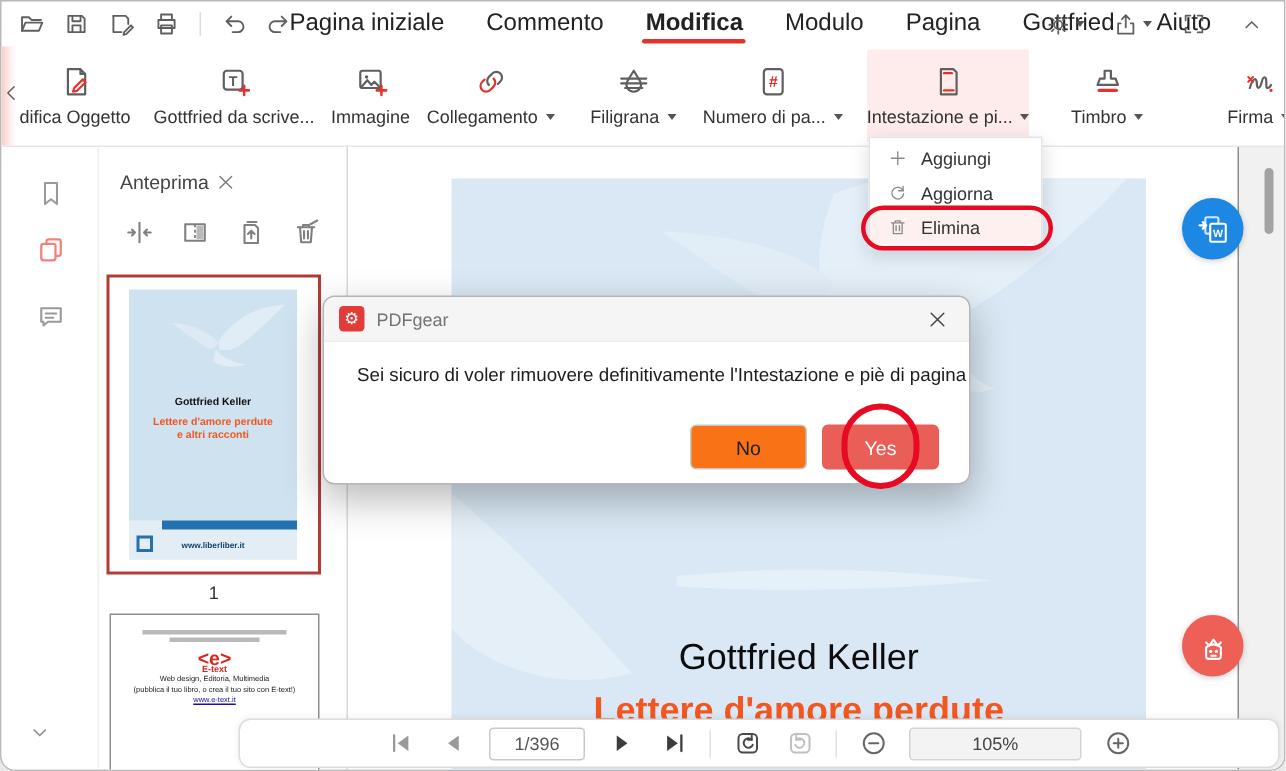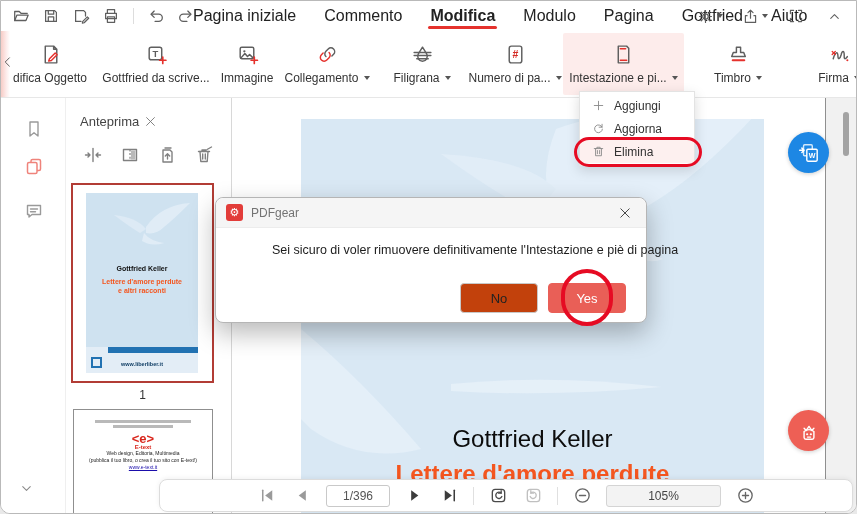--- a/index.html
+++ b/index.html
@@ -76,23 +76,23 @@
   .dd-item.highlight { background:#fdf0ef; }
   .ring { position:absolute; border:3px solid #e60b23; border-radius:16px; z-index:60; pointer-events:none; }
   .ring-elimina { left:573px; top:136px; width:128px; height:30px; }
 
   
   .dialog { position:absolute; left:214px; top:196px; width:432px; height:126px; background:#fff; border:1px solid #b5b5b5; border-radius:8px; box-shadow:0 10px 26px rgba(0,0,0,.28); z-index:70; overflow:visible; }
   .dlg-titlebar { height:30px; display:flex; align-items:center; gap:8px; padding:0 10px; background:#f5f5f5; border-radius:8px 8px 0 0; border-bottom:1px solid #ececec; }
   .dlg-logo { width:17px; height:17px; background:#e23c39; border-radius:3px; color:#fff; font-size:11px; display:flex; align-items:center; justify-content:center; }
   .dlg-title { font-size:12px; color:#737373; flex:1; }
   .dlg-close { width:22px; height:22px; display:flex; align-items:center; justify-content:center; cursor:pointer; }
-  .dlg-msg { padding:12px 22px 0 22px; font-size:12.5px; color:#1c1c1c; line-height:20px; white-space:nowrap;margin-left:34px; }
+  .dlg-msg { padding:12px 22px 0 22px; font-size:12.5px; color:#1c1c1c; line-height:20px; white-space:nowrap; }
   .dlg-btn { position:absolute; top:85px; width:78px; height:30px; border-radius:4px; font-size:13px; display:flex; align-items:center; justify-content:center; cursor:pointer; }
-  .btn-no { left:244px; background:#c2410c; border:1px solid #c8c8c8; color:#222; }
+  .btn-no { left:244px; background:#f97316; border:1px solid #c8c8c8; color:#222; }
   .btn-yes { left:332px; background:#e95f57; color:#fff; border:1px solid #e95f57; }
   .ring-yes { left:345px; top:71px; width:52px; height:57px; border-width:4px; border-radius:26px; }
 
   
   .bottombar { position:absolute; left:158px; top:478px; width:694px; height:33px; background:#fff; border:1px solid #dcdcdc; border-radius:8px; box-shadow:0 -1px 5px rgba(0,0,0,.06); display:flex; align-items:center; justify-content:center; gap:13px; z-index:40; }
   .bb-btn { width:22px; height:22px; display:flex; align-items:center; justify-content:center; cursor:pointer; }
   .page-input { width:64px; height:22px; border:1px solid #c9c9c9; border-radius:3px; text-align:center; font-size:12px; color:#555; font-family:"Liberation Sans",sans-serif; }
   .bb-sep { width:1px; height:18px; background:#e0e0e0; }
   .zoom-box { width:115px; height:22px; background:#f3f3f3; border:1px solid #d4d4d4; border-radius:3px; font-size:12px; color:#444; display:flex; align-items:center; justify-content:center; cursor:pointer; }
 </style>
@@ -281,21 +281,21 @@
             <rect class="ic" x="5" y="3" width="12" height="16" rx="2"></rect>
             <text x="11" y="14.5" font-size="10" font-weight="bold" fill="#d42a24" text-anchor="middle" font-family="Liberation Sans,sans-serif">#</text>
           </svg>
         </span>
       <span class="rb-label">
           <span>Numero di pa...</span>
           <i class="caret"></i>
         </span>
     </div>
 
-    <div class="rb-item active" style="left:562px;width:121px">
+    <div class="rb-item active" style="left:577px;width:108px">
       <span class="rb-icon">
           <svg width="23" height="23" viewBox="0 0 22 22">
             <path class="ic" d="M6 3 h8 l2 2 v14 H6 z"></path>
             <path d="M8 5.5 h5" stroke="#e5322d" stroke-width="1.5" stroke-linecap="round"></path>
             <path d="M8 16.5 h6" stroke="#e5322d" stroke-width="1.5" stroke-linecap="round"></path>
           </svg>
         </span>
       <span class="rb-label">
           <span>Intestazione e pi...</span>
           <i class="caret"></i>

